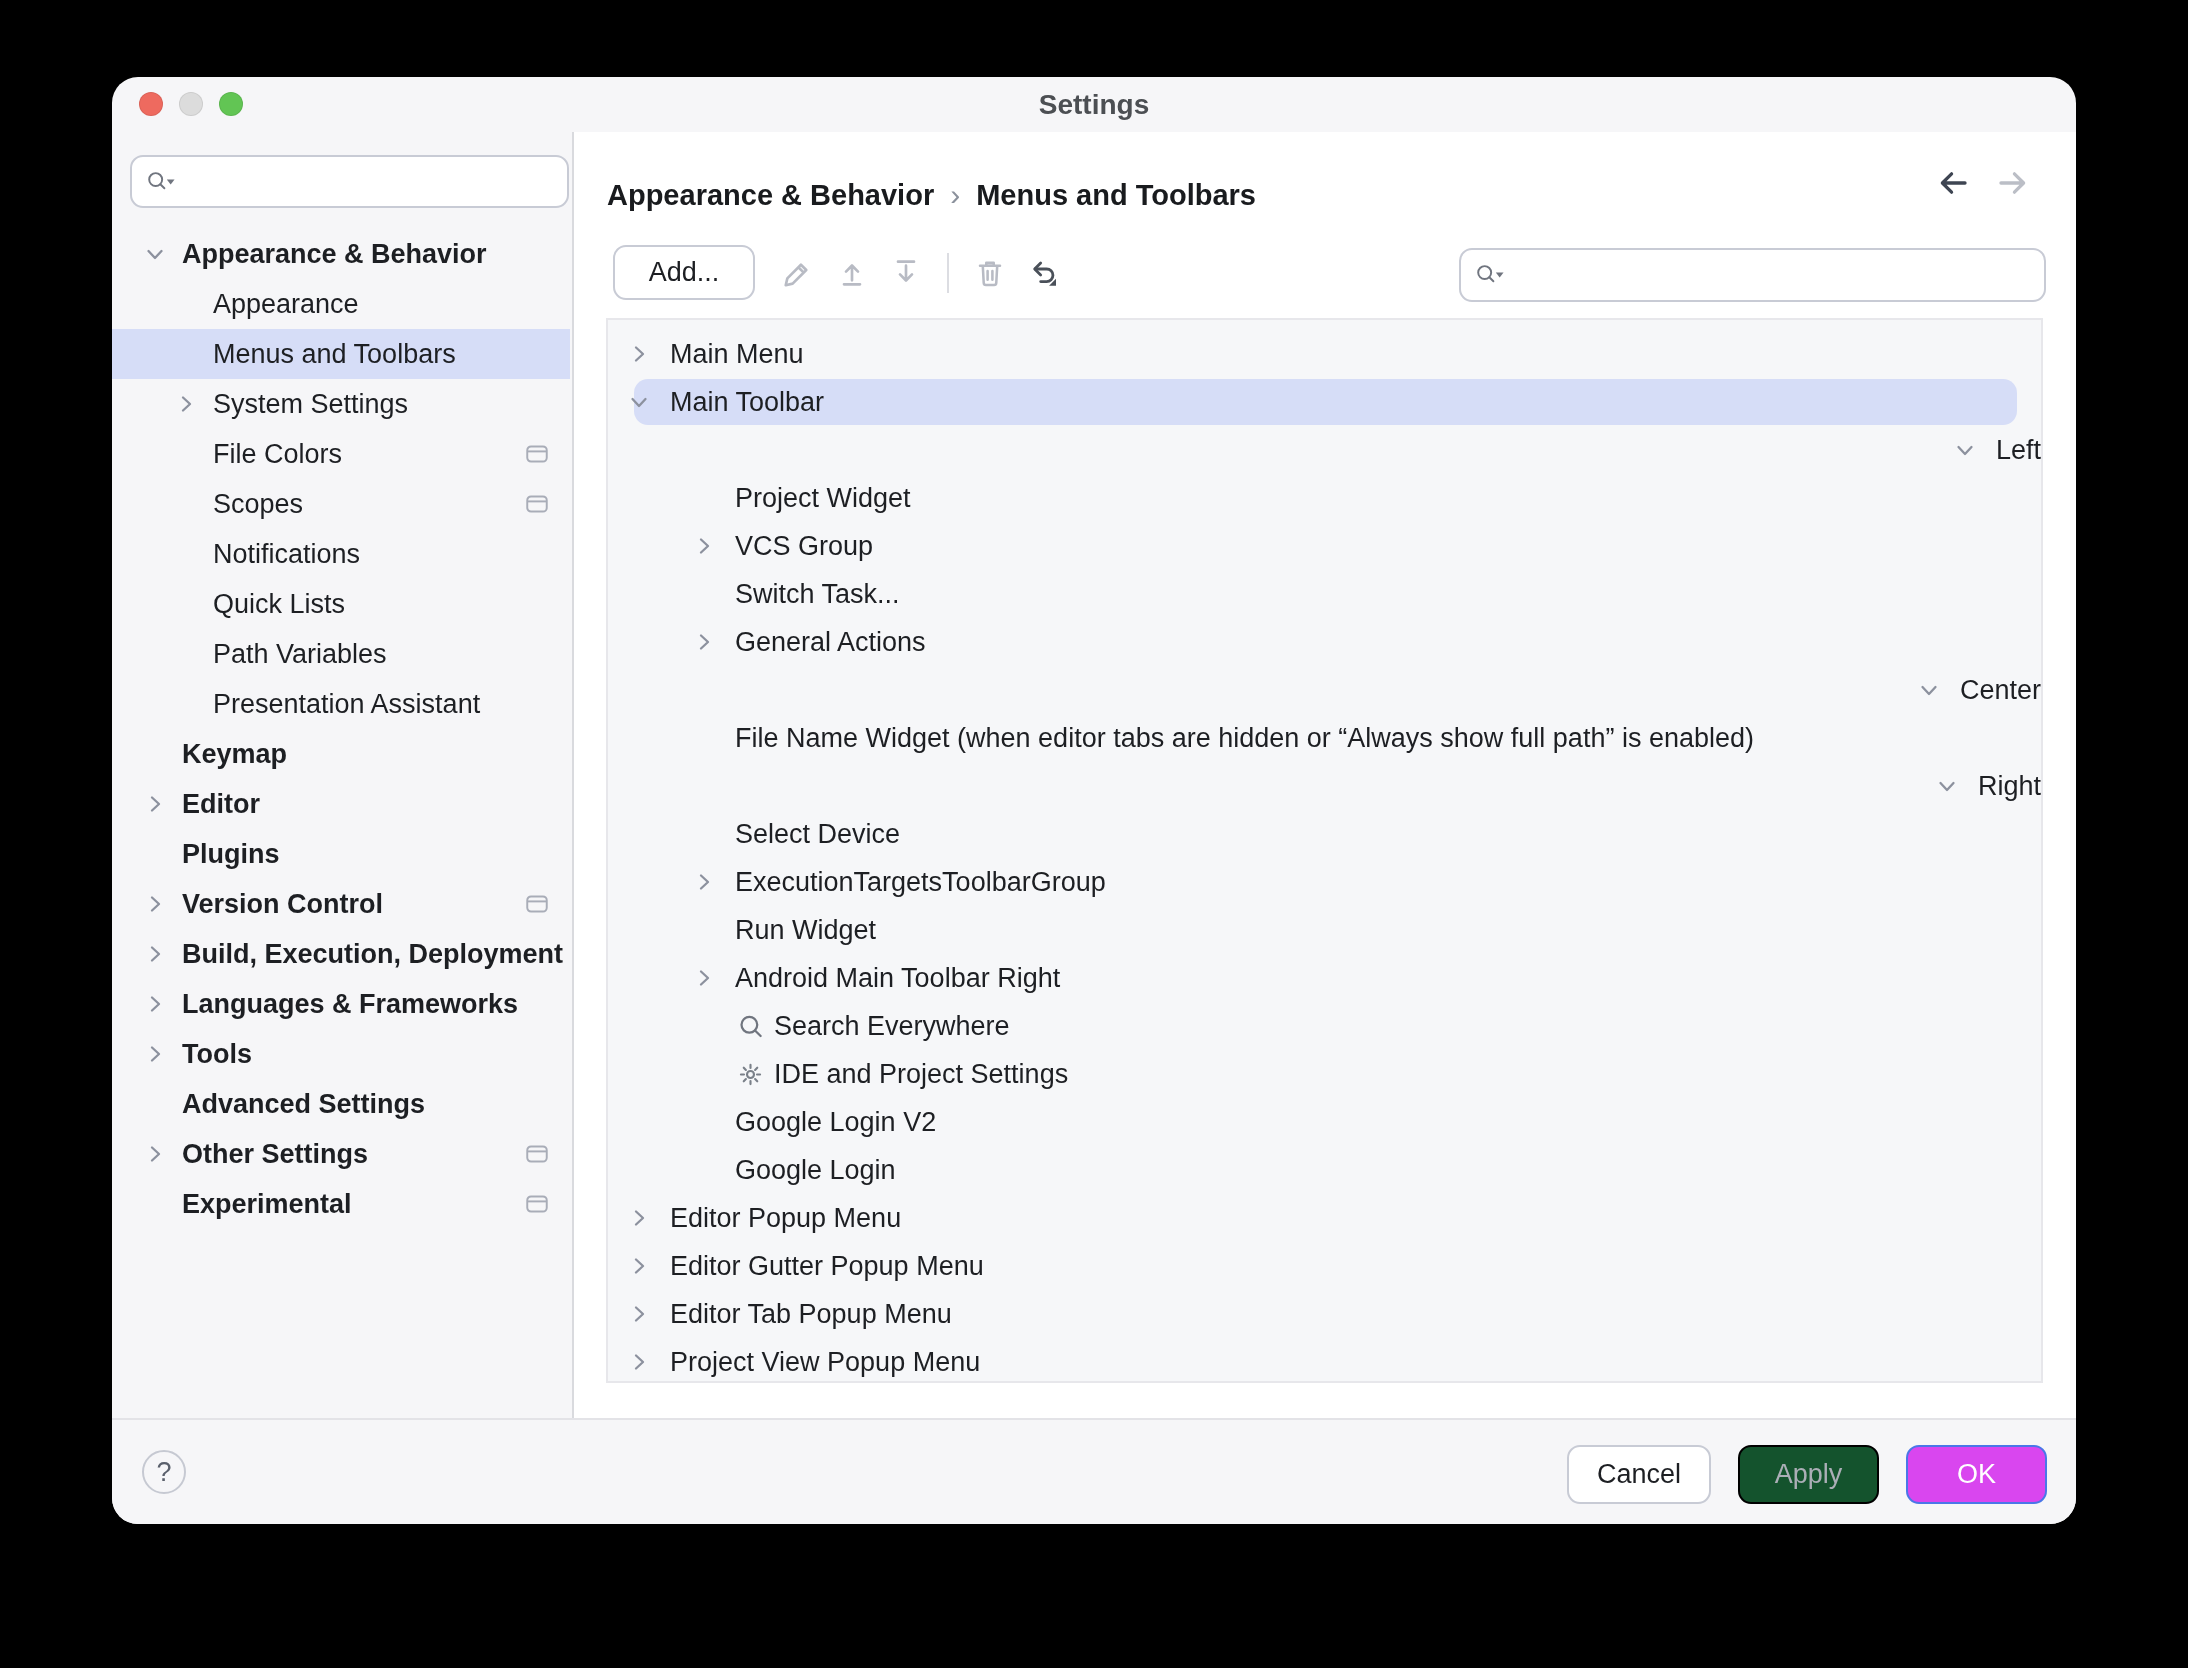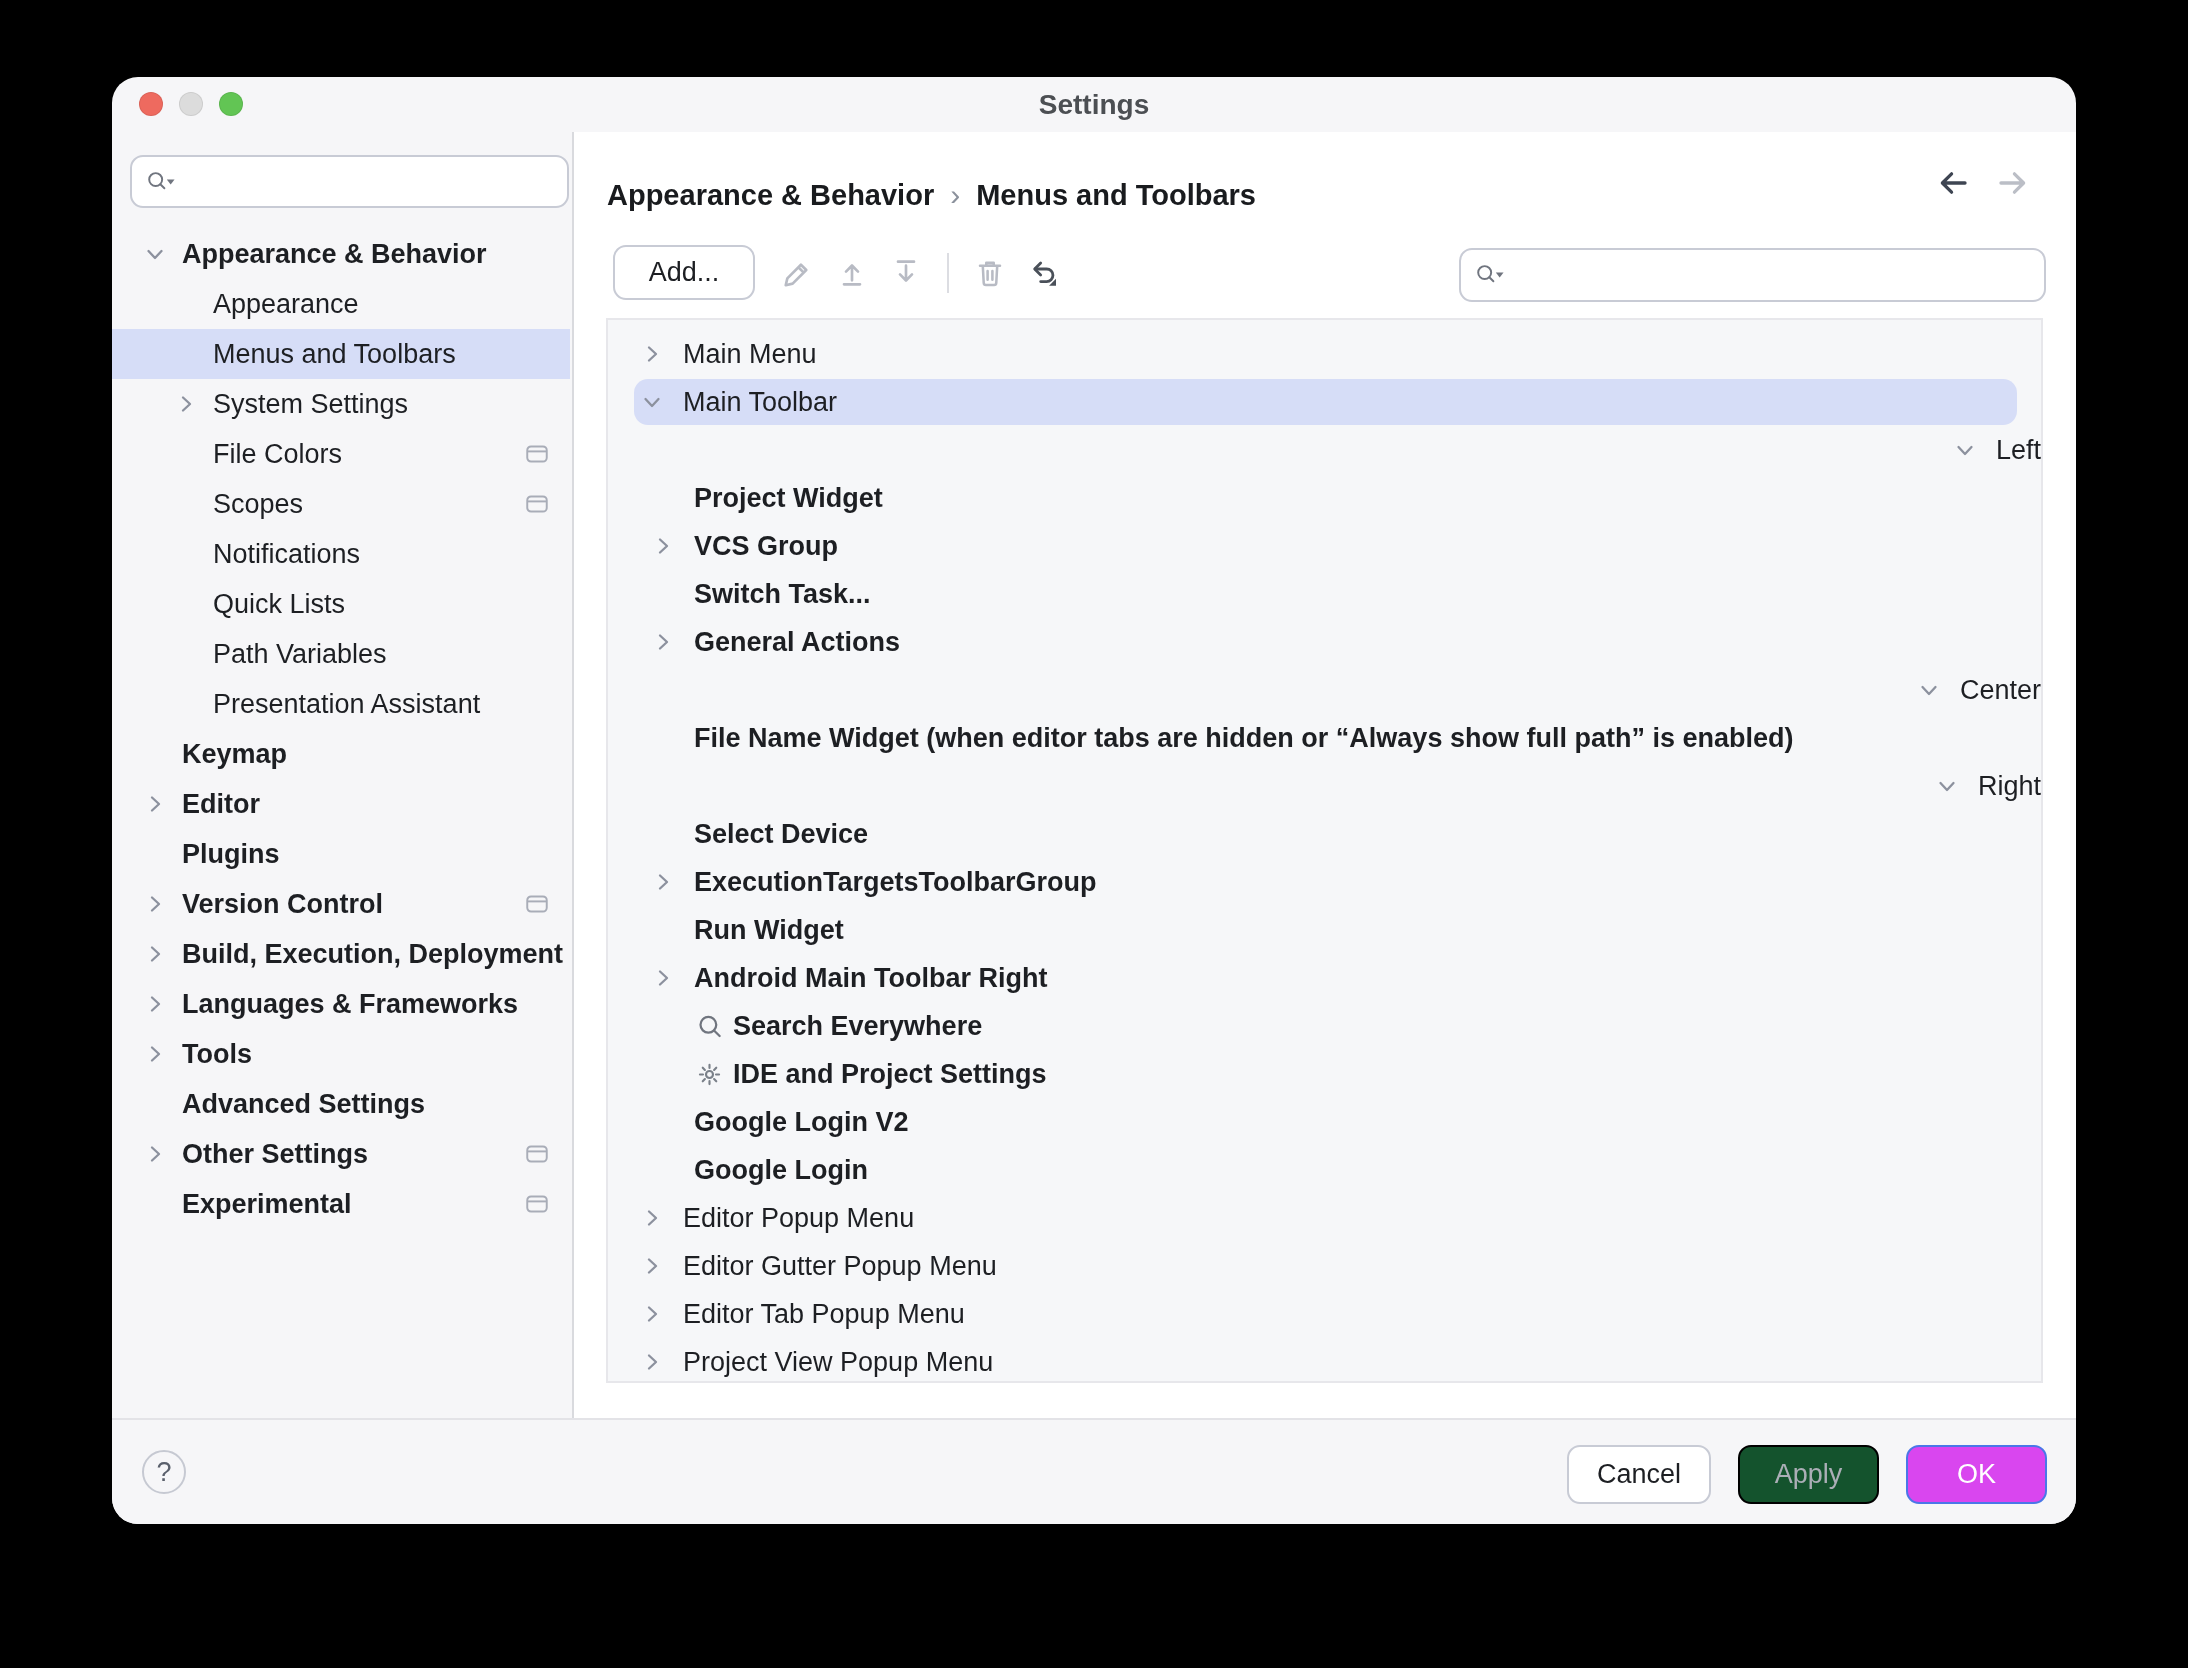--- a/index.html
+++ b/index.html
@@ -90,23 +90,23 @@
   
   .tree-panel {
     position:absolute; left:32px; top:186px; width:1437px; height:1065px;
     background:#f6f7f9; border:2px solid #e7e7eb;
     padding-top:10px; overflow:hidden;
   }
   .trow {
     height:48px; display:flex; align-items:center; position:relative;
     font-size:27px; color:#1d1f23; white-space:nowrap;
   }
-  .trow.l0 { padding-left:29px; }
+  .trow.l0 { padding-left:16px; }
   .trow.l1 { padding-left:58px;justify-content:flex-end; }
-  .trow.l2 { padding-left:40px;font-weight:bold; }
+  .trow.l2 { padding-left:81px; }
   .trow .label { margin-left:16px; position:relative; z-index:1; }
   .trow .chev { position:relative; z-index:1; }
   .trow.selected::before {
     content:""; position:absolute; left:26px; right:24px; top:1px; bottom:1px;
     background:#d6ddf7; border-radius:14px;
   }
   .row-ic { margin-left:18px; position:relative; z-index:1; display:flex; }
   .row-ic + .label { margin-left:10px; }
   
   .footer {

